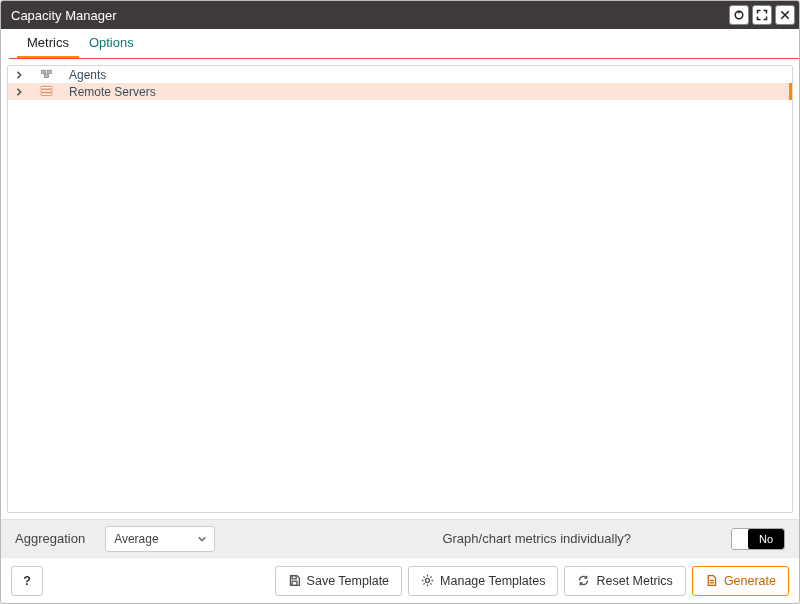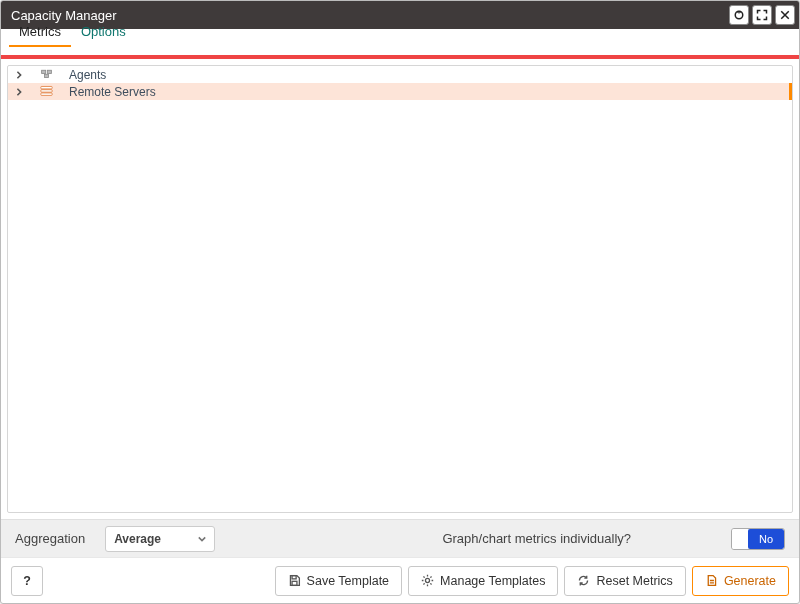--- a/index.html
+++ b/index.html
@@ -7,42 +7,42 @@
   .window { width: 800px; height: 604px; background: #fff; border: 1px solid #bbb; display: flex; flex-direction: column; border-radius: 3px; overflow: hidden; }
 
   
   .titlebar { height: 28px; background: #3f3a3a; display: flex; align-items: center; justify-content: space-between; padding: 0 4px 0 10px; color: #fff; font-size: 13px; }
   .titlebar-title { font-weight: 500; }
   .titlebar-buttons { display: flex; gap: 3px; }
   .tb-btn { width: 20px; height: 20px; background: #fff; border: 1px solid #888; border-radius: 3px; display: flex; align-items: center; justify-content: center; cursor: pointer; color: #222; }
   .tb-btn svg { width: 12px; height: 12px; stroke: #222; stroke-width: 2; fill: none; }
 
   
-  .tabs { display: flex; align-items: flex-end; gap: 0; height: 30px; padding: 8px 8px; border-bottom: 4px solid #ef4444; }
+  .tabs { display: flex; align-items: flex-end; gap: 0; height: 30px; padding: 0 8px; border-bottom: 1px solid #ef4444; margin-left: 8px; }
   .tab { padding: 8px 10px 6px; font-size: 13px; color: #0f766e; cursor: pointer; border-bottom: 2px solid transparent; }
   .tab.active { color: #222; border-bottom: 2px solid #ff8a00; }
 
   
   .tree-panel { flex: 1; margin: 6px; border: 1px solid #d6d6d6; background: #fff; border-radius: 2px; overflow: hidden; display: flex; flex-direction: column; }
   .tree { flex: 1; overflow: auto; }
   .tree-row { display: flex; align-items: center; height: 17px; padding: 0 6px; font-size: 12px; color: #3e4e5e; cursor: default; gap: 16px; }
   .tree-row.selected { background: #fde4d8; position: relative; }
   .tree-row.selected::after { content: ""; position: absolute; right: 0; top: 0; bottom: 0; width: 3px; background: #ff8a00; }
   .tree-caret { width: 10px; display: flex; align-items: center; justify-content: center; }
   .tree-caret svg { width: 8px; height: 8px; stroke: #555; stroke-width: 2; fill: none; }
 
   
   .agg-bar { height: 38px; background: #efefef; border-top: 1px solid #e0e0e0; display: flex; align-items: center; padding: 4px 14px; gap: 20px; font-size: 13px; color: #444; }
   .agg-spacer { flex: 1; }
-  .combo { width: 110px; height: 26px; background: #fff; border: 1px solid #ccc; border-radius: 3px; display: flex; align-items: center; justify-content: space-between; padding: 0 8px; font-size: 12px; cursor: pointer; font-weight: bold; }
+  .combo { width: 110px; height: 26px; background: #fff; border: 1px solid #ccc; border-radius: 3px; display: flex; align-items: center; justify-content: space-between; padding: 0 8px; font-size: 12px; cursor: pointer; }
   .combo svg { width: 8px; height: 8px; stroke: #777; stroke-width: 2; fill: none; }
 
   .toggle { width: 54px; height: 22px; border-radius: 3px; border: 1px solid #aaa; display: flex; overflow: hidden; cursor: pointer; font-size: 11px; }
   .toggle-off { flex: 0 0 16px; background: #fff; }
-  .toggle-knob { flex: 1; background: #1d4ed8; color: #fff; display: flex; align-items: center; justify-content: center; border-radius: 2px; }
+  .toggle-knob { flex: 1; background: #000000; color: #fff; display: flex; align-items: center; justify-content: center; border-radius: 2px; }
 
   
   .footer { height: 46px; display: flex; align-items: center; padding: 0 10px; gap: 6px; border-top: 1px solid #e8e8e8; }
   .footer-spacer { flex: 1; }
   .btn { height: 30px; background: #fff; border: 1px solid #c8c8c8; border-radius: 3px; display: flex; align-items: center; gap: 6px; padding: 0 12px; font-size: 12.5px; color: #333; cursor: pointer; }
   .btn.primary { border-color: #ff8a00; color: #ca6500; }
   .btn.icon-only { width: 32px; justify-content: center; padding: 0; font-weight: bold; }
   .btn svg { width: 13px; height: 13px; stroke: #555; stroke-width: 1.6; fill: none; }
   .btn.primary svg { stroke: #ca6500; }
 

